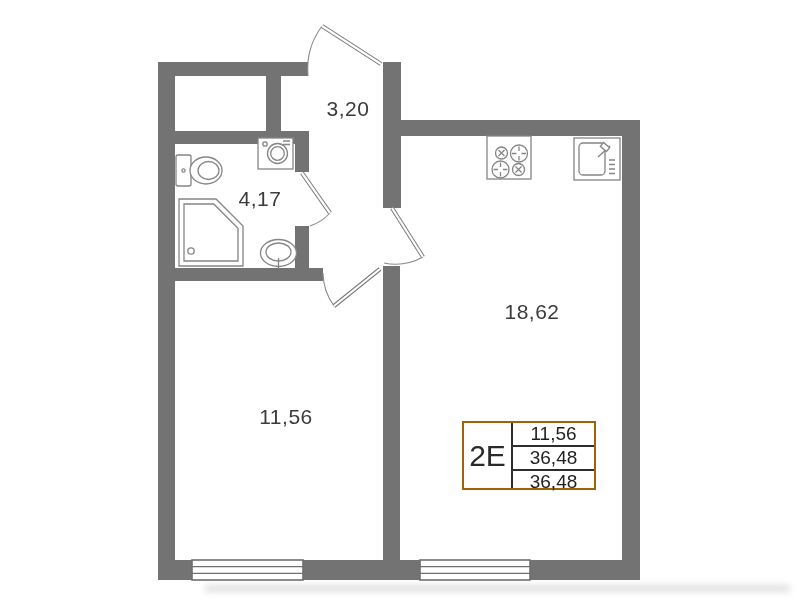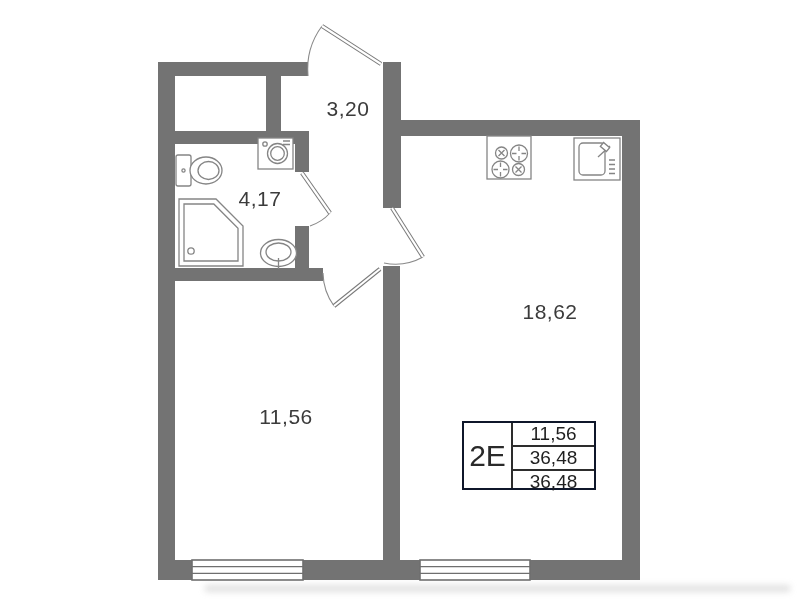--- a/index.html
+++ b/index.html
@@ -20,21 +20,21 @@
     letter-spacing:0.5px;
     white-space:nowrap;
     user-select:none;
   }
   
   .summary-table{
     position:absolute;
     left:462px;top:421px;
     width:134px;height:69px;
     background:#ffffff;
-    border:2px solid #0f172a;
+    border:2px solid #a16207;
     box-sizing:border-box;
     display:flex;
     color:#1f1f1f;
   }
   .unit-cell{
     width:49px;
     border-right:2px solid #2d2d2d;
     box-sizing:border-box;
     display:flex;align-items:center;justify-content:center;
     font-size:30px;
@@ -170,21 +170,21 @@
       </g>
     </g>
   </svg>
 
   <div class="area-label" style="left:348px;top:109px">3,20</div>
 
   <div class="area-label" style="left:260px;top:199px">4,17</div>
 
   <div class="area-label" style="left:286px;top:417px">11,56</div>
 
-  <div class="area-label" style="left:550px;top:312px">18,62</div>
+  <div class="area-label" style="left:532px;top:312px">18,62</div>
 
   <div class="summary-table">
     <div class="unit-cell">2E</div>
     <div class="value-col">
       <div class="value-cell">11,56</div>
       <div class="value-cell">36,48</div>
       <div class="value-cell">36,48</div>
     </div>
   </div>
 

